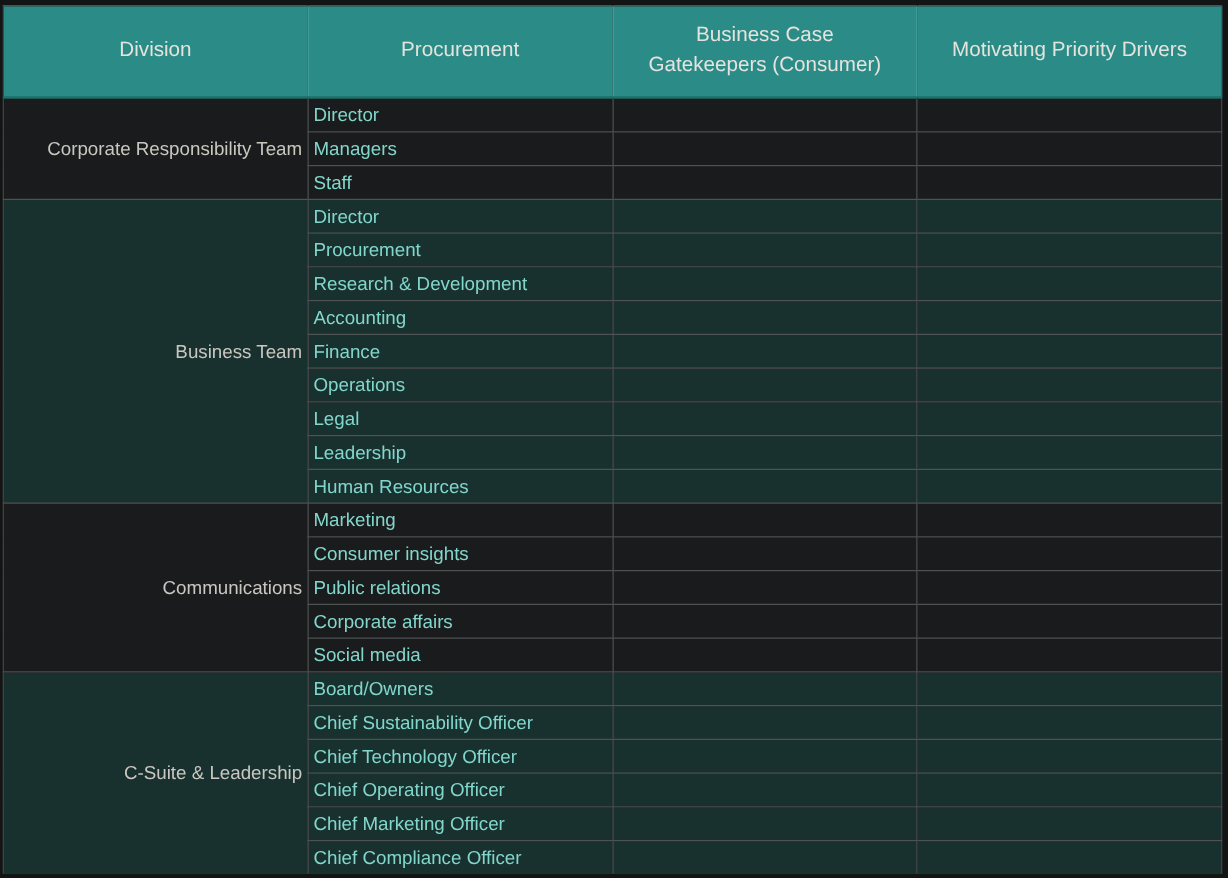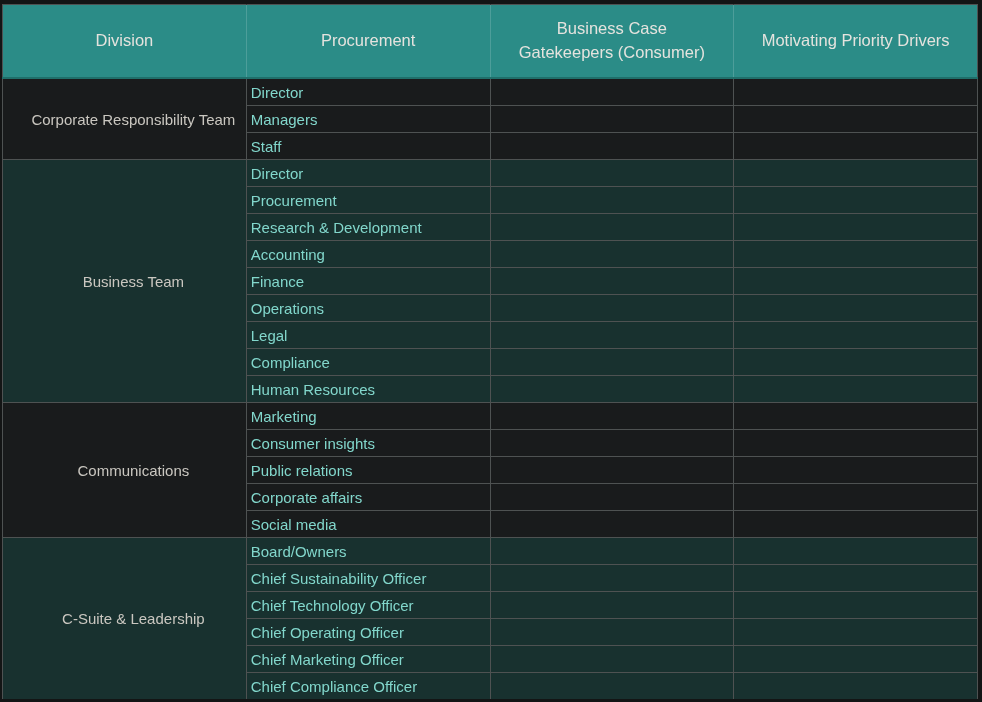--- a/index.html
+++ b/index.html
@@ -46,21 +46,21 @@
     font-size: 15px;
     padding: 0 4px;
     overflow: hidden;
     white-space: nowrap;
   }
   tr.dark td { background: var(--dark-row-bg, #191b1c); }
   tr.teal td { background: var(--teal-row-bg, #18312f); }
   td.division {
     color: var(--division-text, #cac7c0);
     vertical-align: middle;
-    text-align: center;
+    text-align: right;
     padding-left: 22px;
   }
   td.stakeholder {
     color: var(--stakeholder-text, #82d7cc);
     vertical-align: middle;
     text-align: left;
   }
 </style>
 </head>
 <body>
@@ -123,21 +123,21 @@
           <td class="stakeholder">Operations</td>
           <td class="empty"></td>
           <td class="empty"></td>
         </tr>
         <tr class="teal">
           <td class="stakeholder">Legal</td>
           <td class="empty"></td>
           <td class="empty"></td>
         </tr>
         <tr class="teal">
-          <td class="stakeholder">Compliance</td>
+          <td class="stakeholder">Leadership</td>
           <td class="empty"></td>
           <td class="empty"></td>
         </tr>
         <tr class="teal">
           <td class="stakeholder">Human Resources</td>
           <td class="empty"></td>
           <td class="empty"></td>
         </tr>
         <tr class="dark">
           <td class="division" rowspan="5">Communications</td>

